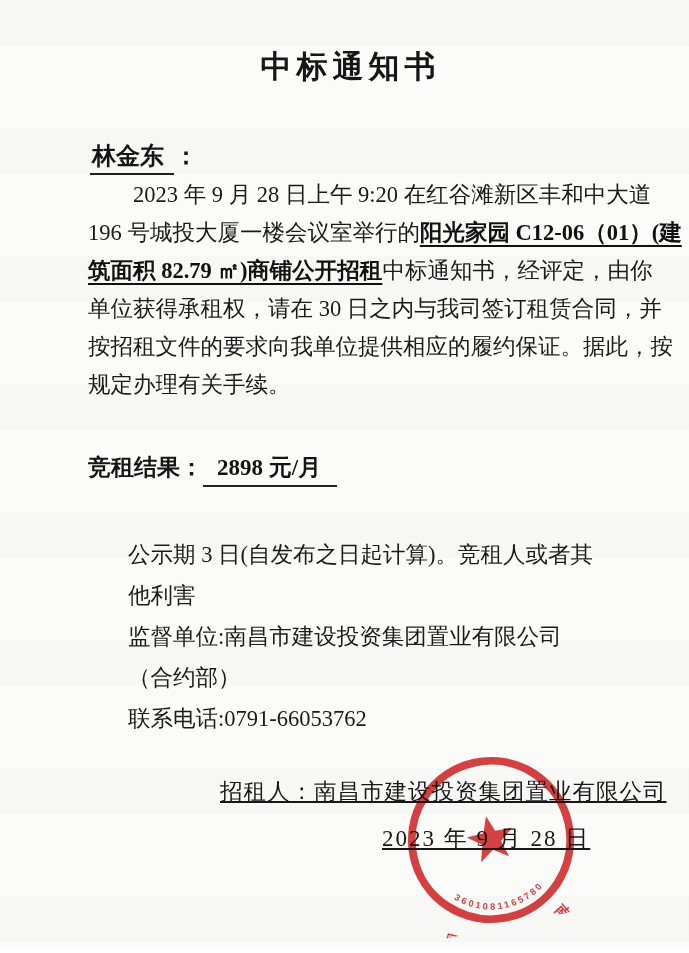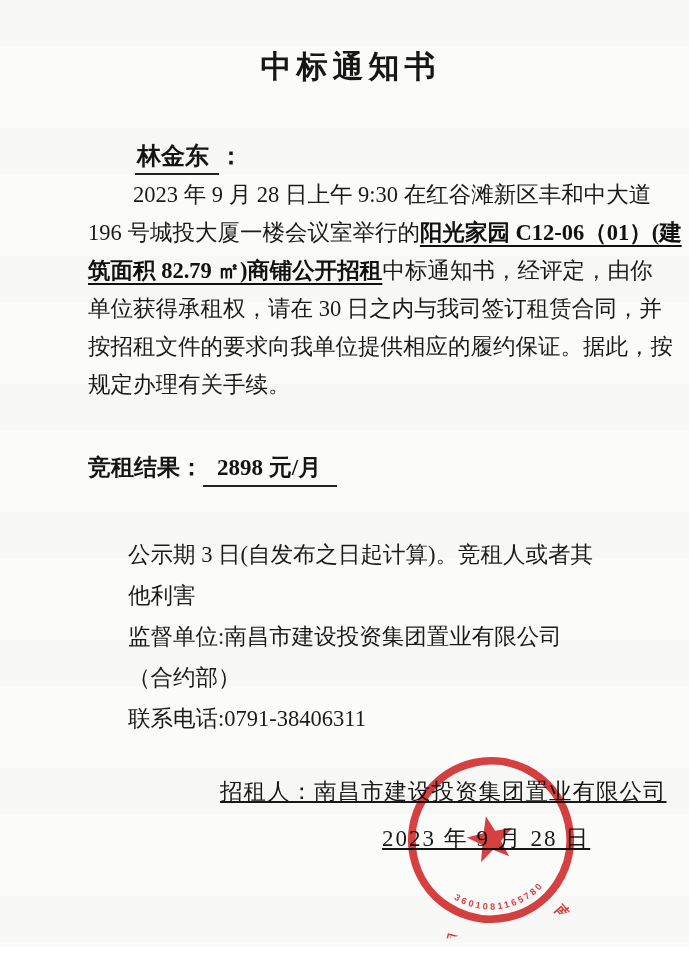--- a/index.html
+++ b/index.html
@@ -20,21 +20,20 @@
     text-align:center;font-size:31px;font-weight:bold;
     letter-spacing:5px;color:#161616;
   }
   .recipient{
     position:absolute;left:90px;top:140px;
     font-size:24px;font-weight:bold;color:#151515;
   }
   .recipient .name{
     display:inline-block;border-bottom:2px solid #222;
     padding:0 10px 1px 2px;
-    margin-left:45px;
   }
   .body-block{
     position:absolute;left:88px;top:176px;width:517px;
     font-size:22.5px;line-height:38px;color:#1a1a1a;
   }
   .bline{text-align:justify;text-align-last:justify;white-space:nowrap;}
   .bline.first{padding-left:45px;}
   .bline.last{text-align-last:left;white-space:normal;}
   .em{
     font-weight:bold;color:#111;
@@ -81,36 +80,36 @@
 
 <div class="page">
 
   <div class="title">中标通知书</div>
 
   <div class="recipient">
     <span class="name">林金东</span><span>：</span>
   </div>
 
   <div class="body-block">
-    <div class="bline first">2023 年 9 月 28 日上午 9:30 在红谷滩新区丰和中大道</div>
+    <div class="bline first">2023 年 9 月 28 日上午 9:20 在红谷滩新区丰和中大道</div>
     <div class="bline"><span>196 号城投大厦一楼会议室举行的</span><span class="em">阳光家园 C12-06（01）(建</span></div>
     <div class="bline"><span class="em">筑面积 82.79 ㎡)商铺公开招租</span><span>中标通知书，经评定，由你</span></div>
     <div class="bline">单位获得承租权，请在 30 日之内与我司签订租赁合同，并</div>
     <div class="bline">按招租文件的要求向我单位提供相应的履约保证。据此，按</div>
     <div class="bline last">规定办理有关手续。</div>
   </div>
 
   <div class="result-line">
     <span>竞租结果：</span><span class="value">2898 元/月</span>
   </div>
 
   <div class="notice-block">
     <div class="nline indent">公示期 3 日(自发布之日起计算)。竞租人或者其他利害</div>
     <div class="nline indent">监督单位:南昌市建设投资集团置业有限公司（合约部）</div>
-    <div class="nline indent">联系电话:0791-38406311</div>
+    <div class="nline indent">联系电话:0791-66053762</div>
   </div>
 
   <div class="signature-block">
     <div>招租人：南昌市建设投资集团置业有限公司</div>
     <div class="date">2023 年 9 月 28 日</div>
   </div>
 
   <div class="seal">
     <svg viewBox="0 0 200 200" xmlns="http://www.w3.org/2000/svg" xmlns:xlink="http://www.w3.org/1999/xlink">
       <defs>

